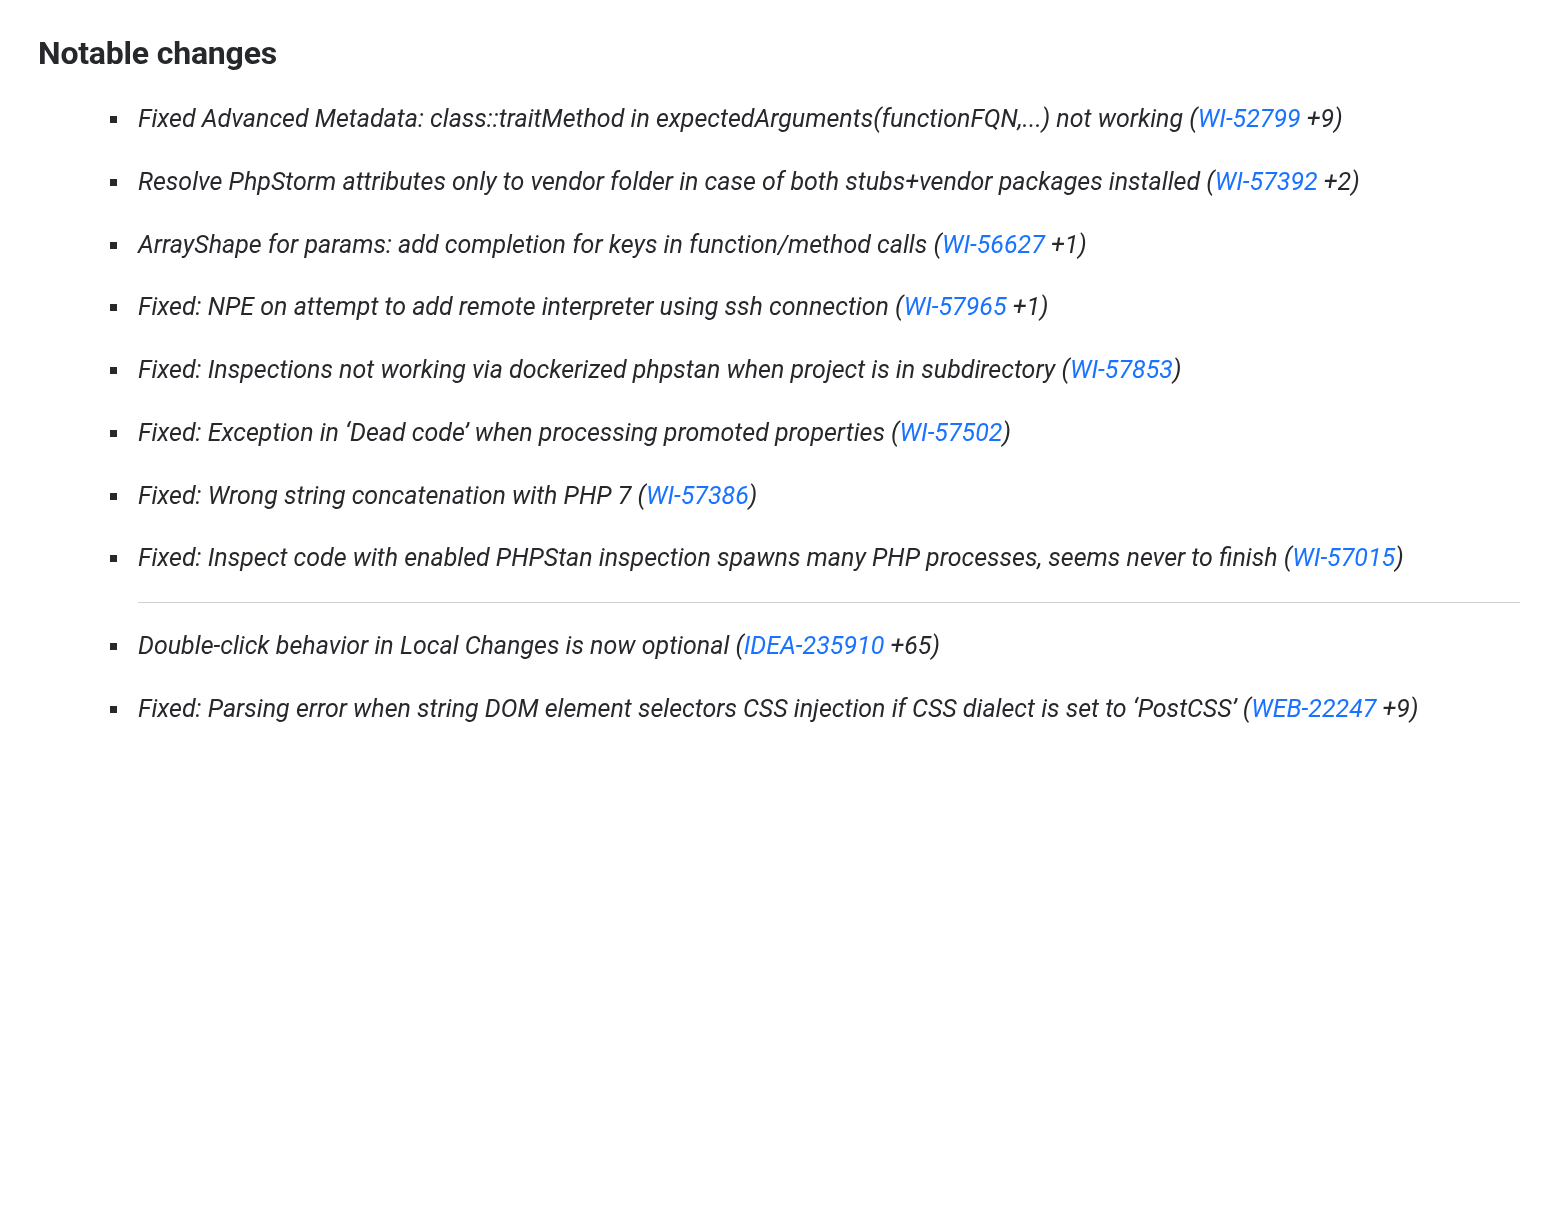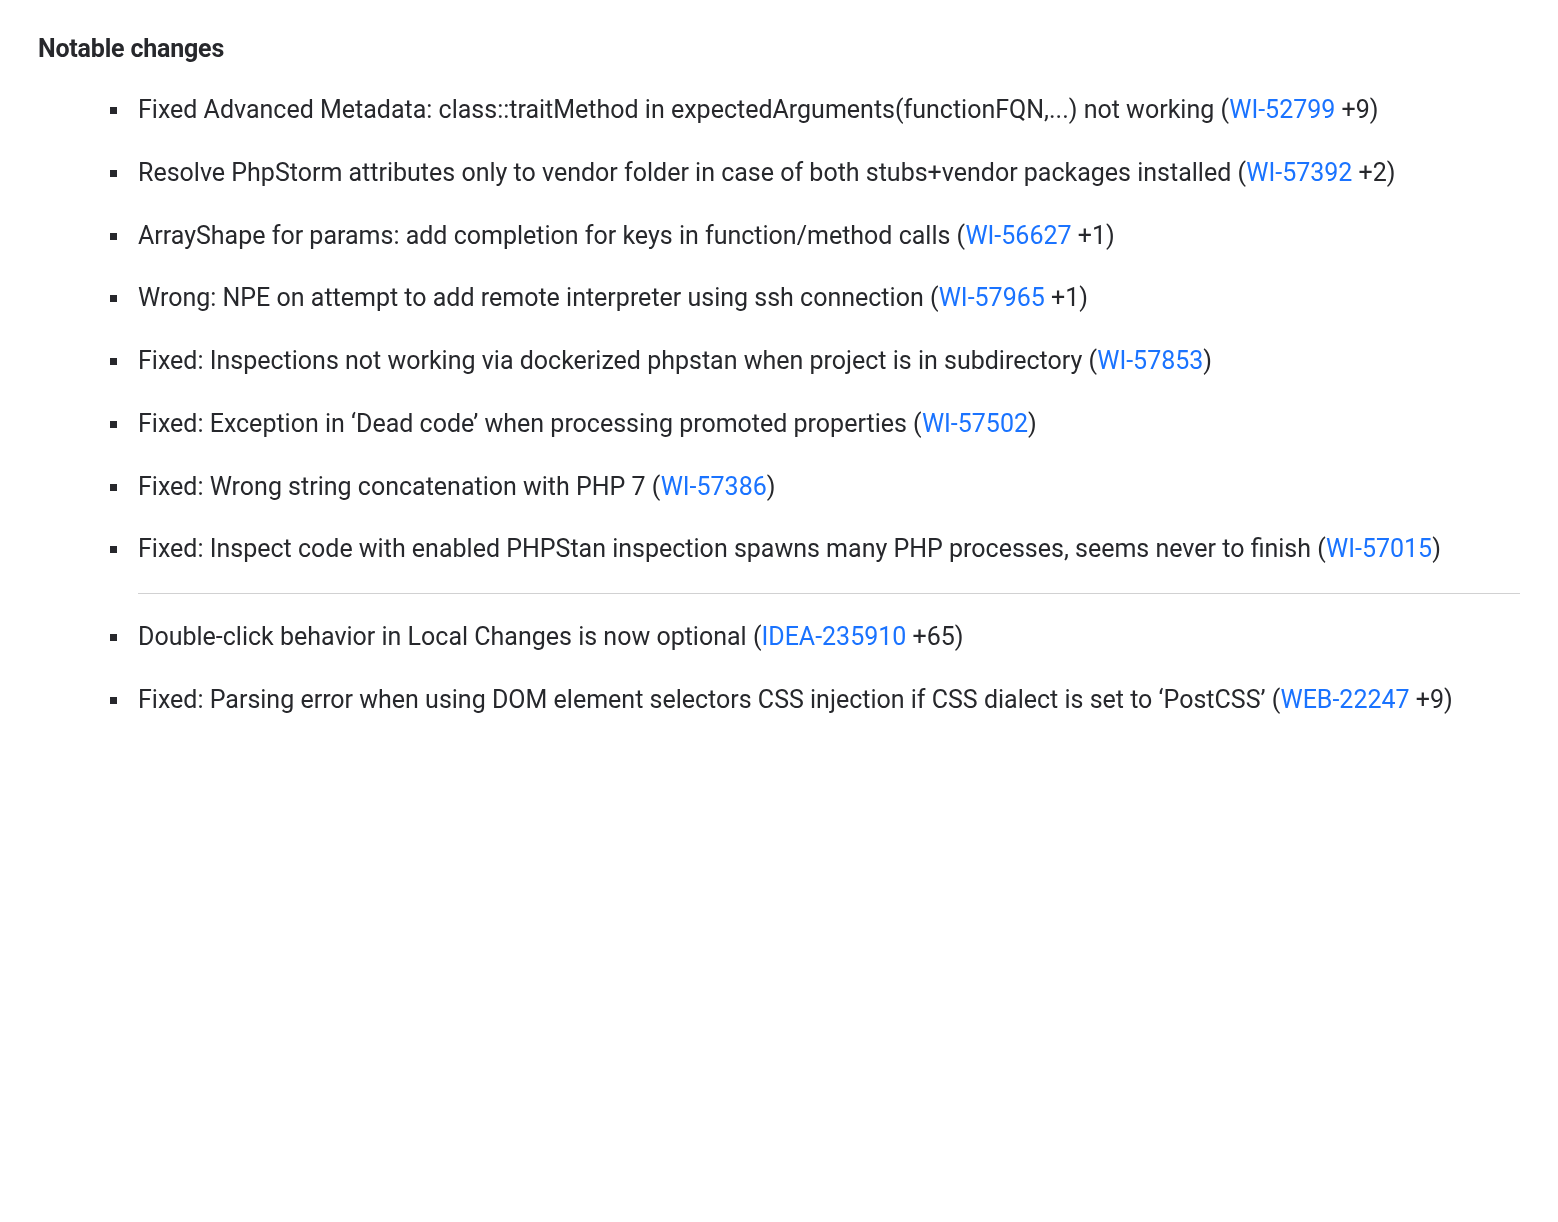--- a/index.html
+++ b/index.html
@@ -8,36 +8,37 @@
       box-sizing: border-box;
     }
     body {
       font-family: -apple-system, BlinkMacSystemFont, "Segoe UI", Roboto, Helvetica, Arial, sans-serif;
       background: #ffffff;
       color: #27282c;
       padding: 34px 38px;
       width: 1558px;
     }
     h2 {
-      font-size: 25px;
+      font-size: 32px;
       font-weight: 700;
       margin-bottom: 28px;
       letter-spacing: -0.2px;
     }
     ul.changes {
       list-style: none;
       padding-left: 72px;
     }
     ul.changes li {
       position: relative;
       font-size: 25px;
       line-height: 1.55;
       margin-bottom: 24px;
       padding-left: 28px;
       color: #27282c;
+      font-style: italic;
     }
     ul.changes li::before {
       content: "";
       position: absolute;
       left: 0;
       top: 16px;
       width: 7px;
       height: 7px;
       background: #27282c;
     }
@@ -57,21 +58,21 @@
   </style>
 </head>
 <body>
 
 <h2>Notable changes</h2>
 
 <ul class="changes" id="changes-list">
     <li><span>Fixed Advanced Metadata: class::traitMethod in expectedArguments(functionFQN,...) not working (</span><a class="ticket-link" href="#">WI-52799</a><span class="suffix"> +9)</span></li>
     <li><span>Resolve PhpStorm attributes only to vendor folder in case of both stubs+vendor packages installed (</span><a class="ticket-link" href="#">WI-57392</a><span class="suffix"> +2)</span></li>
     <li><span>ArrayShape for params: add completion for keys in function/method calls (</span><a class="ticket-link" href="#">WI-56627</a><span class="suffix"> +1)</span></li>
-    <li><span>Wrong: NPE on attempt to add remote interpreter using ssh connection (</span><a class="ticket-link" href="#">WI-57965</a><span class="suffix"> +1)</span></li>
+    <li><span>Fixed: NPE on attempt to add remote interpreter using ssh connection (</span><a class="ticket-link" href="#">WI-57965</a><span class="suffix"> +1)</span></li>
     <li><span>Fixed: Inspections not working via dockerized phpstan when project is in subdirectory (</span><a class="ticket-link" href="#">WI-57853</a><span class="suffix">)</span></li>
     <li><span>Fixed: Exception in ‘Dead code’ when processing promoted properties (</span><a class="ticket-link" href="#">WI-57502</a><span class="suffix">)</span></li>
     <li><span>Fixed: Wrong string concatenation with PHP 7 (</span><a class="ticket-link" href="#">WI-57386</a><span class="suffix">)</span></li>
     <li><span>Fixed: Inspect code with enabled PHPStan inspection spawns many PHP processes, seems never to finish (</span><a class="ticket-link" href="#">WI-57015</a><span class="suffix">)</span></li>
     <hr class="section-divider">
     <li><span>Double-click behavior in Local Changes is now optional (</span><a class="ticket-link" href="#">IDEA-235910</a><span class="suffix"> +65)</span></li>
-    <li><span>Fixed: Parsing error when using DOM element selectors CSS injection if CSS dialect is set to ‘PostCSS’ (</span><a class="ticket-link" href="#">WEB-22247</a><span class="suffix"> +9)</span></li>
+    <li><span>Fixed: Parsing error when string DOM element selectors CSS injection if CSS dialect is set to ‘PostCSS’ (</span><a class="ticket-link" href="#">WEB-22247</a><span class="suffix"> +9)</span></li>
   </ul>
 
 </body></html>

